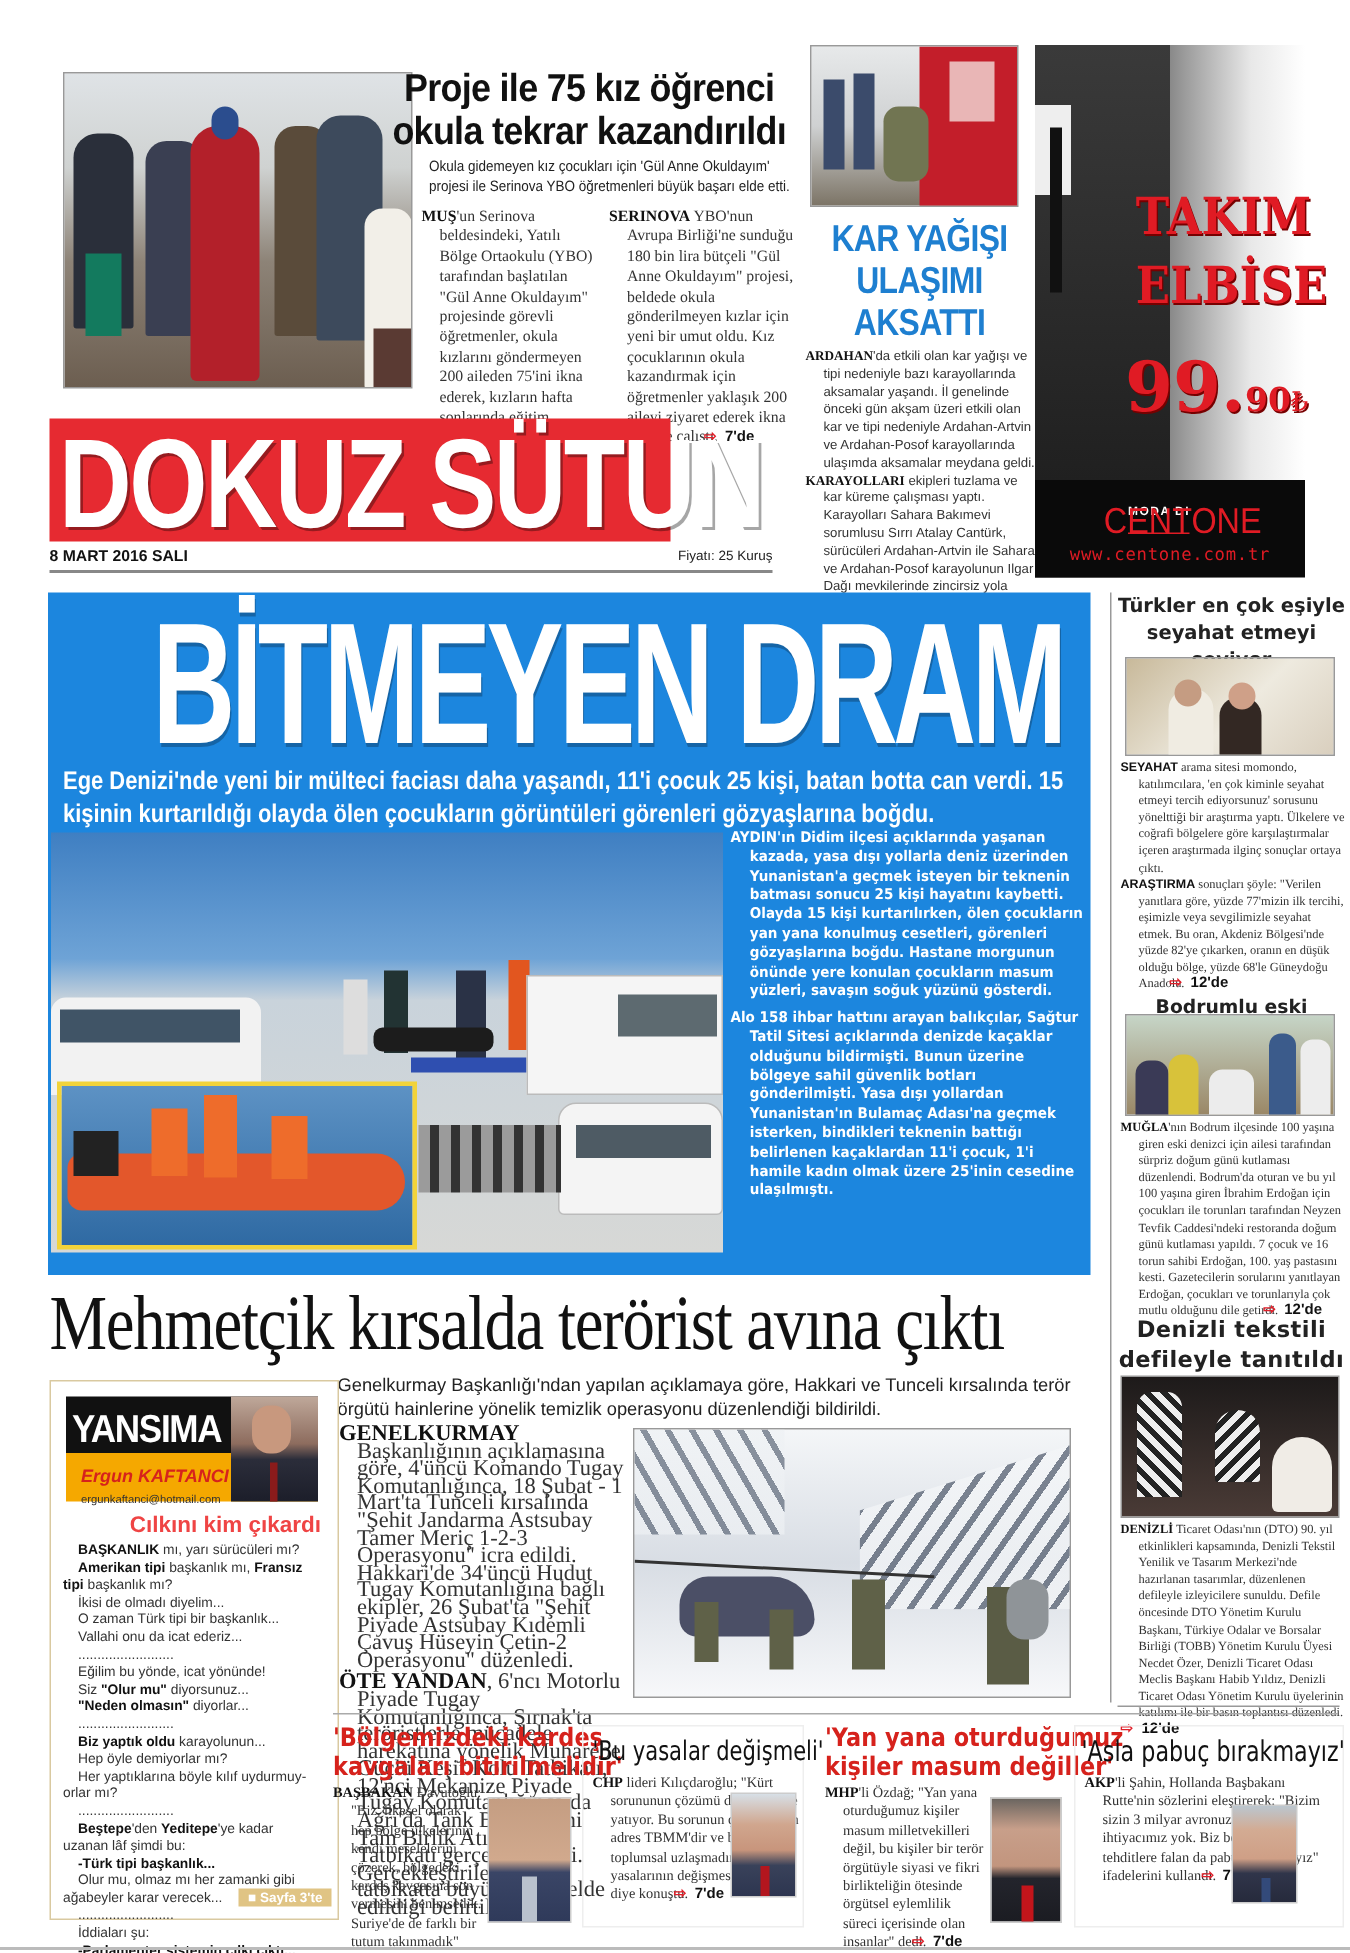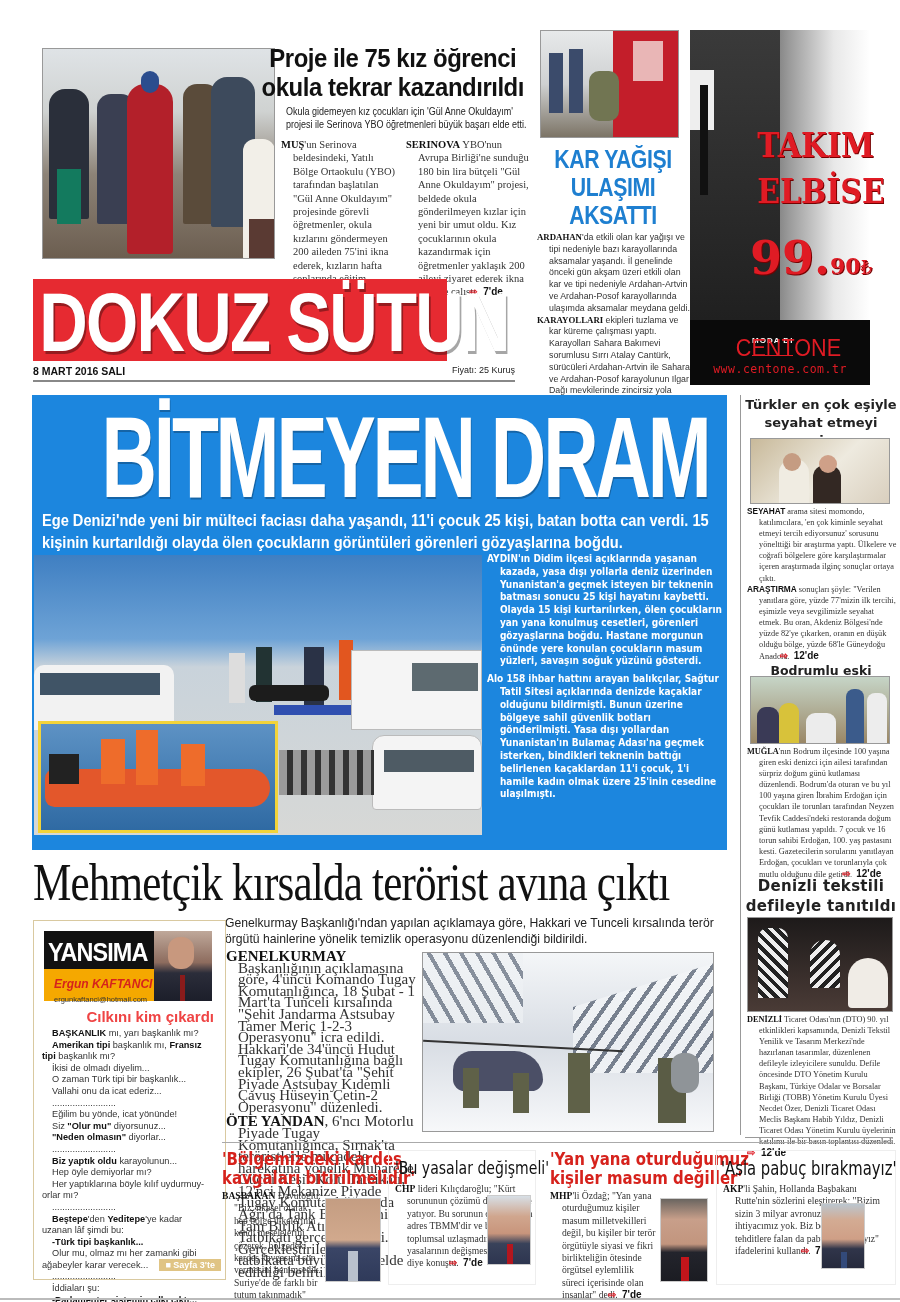--- a/index.html
+++ b/index.html
@@ -249,21 +249,21 @@
   <div class="band"></div>
   <div class="brand">YANSIMA</div>
   <div style="position:absolute;left:120px;top:10px;width:58px;height:70px;background:linear-gradient(180deg,#bfa89a 0%,#8d6c5e 45%,#2b2d3a 60%,#1c1e2a 100%)">
     <div style="position:absolute;left:14px;top:6px;width:26px;height:32px;background:#c8987e;border-radius:12px"></div>
     <div style="position:absolute;left:26px;top:44px;width:5px;height:26px;background:#8a1b1b"></div>
   </div>
   <div class="author">Ergun KAFTANCI</div>
   <div class="email">ergunkaftanci@hotmail.com</div>
   <div class="head">Cılkını kim çıkardı</div>
   <div class="col" id="yansima-lines">
-      <p><b>BAŞKANLIK</b><span> mı, yarı başkanlık mı?</span></p>
+      <p><b>BAŞKANLIK</b><span> mı, yarı sürücüleri mı?</span></p>
       <p><b>Amerikan tipi</b><span> başkanlık mı, </span><b>Fransız</b></p>
       <p class="flush"><b>tipi</b><span> başkanlık mı?</span></p>
       <p><span>İkisi de olmadı diyelim...</span></p>
       <p><span>O zaman Türk tipi bir başkanlık...</span></p>
       <p><span>Vallahi onu da icat ederiz...</span></p>
       <p><span>.........................</span></p>
       <p><span>Eğilim bu yönde, icat yönünde!</span></p>
       <p><span>Siz </span><b>"Olur mu"</b><span> diyorsunuz...</span></p>
       <p><b>"Neden olmasın"</b><span> diyorlar...</span></p>
       <p><span>.........................</span></p>

